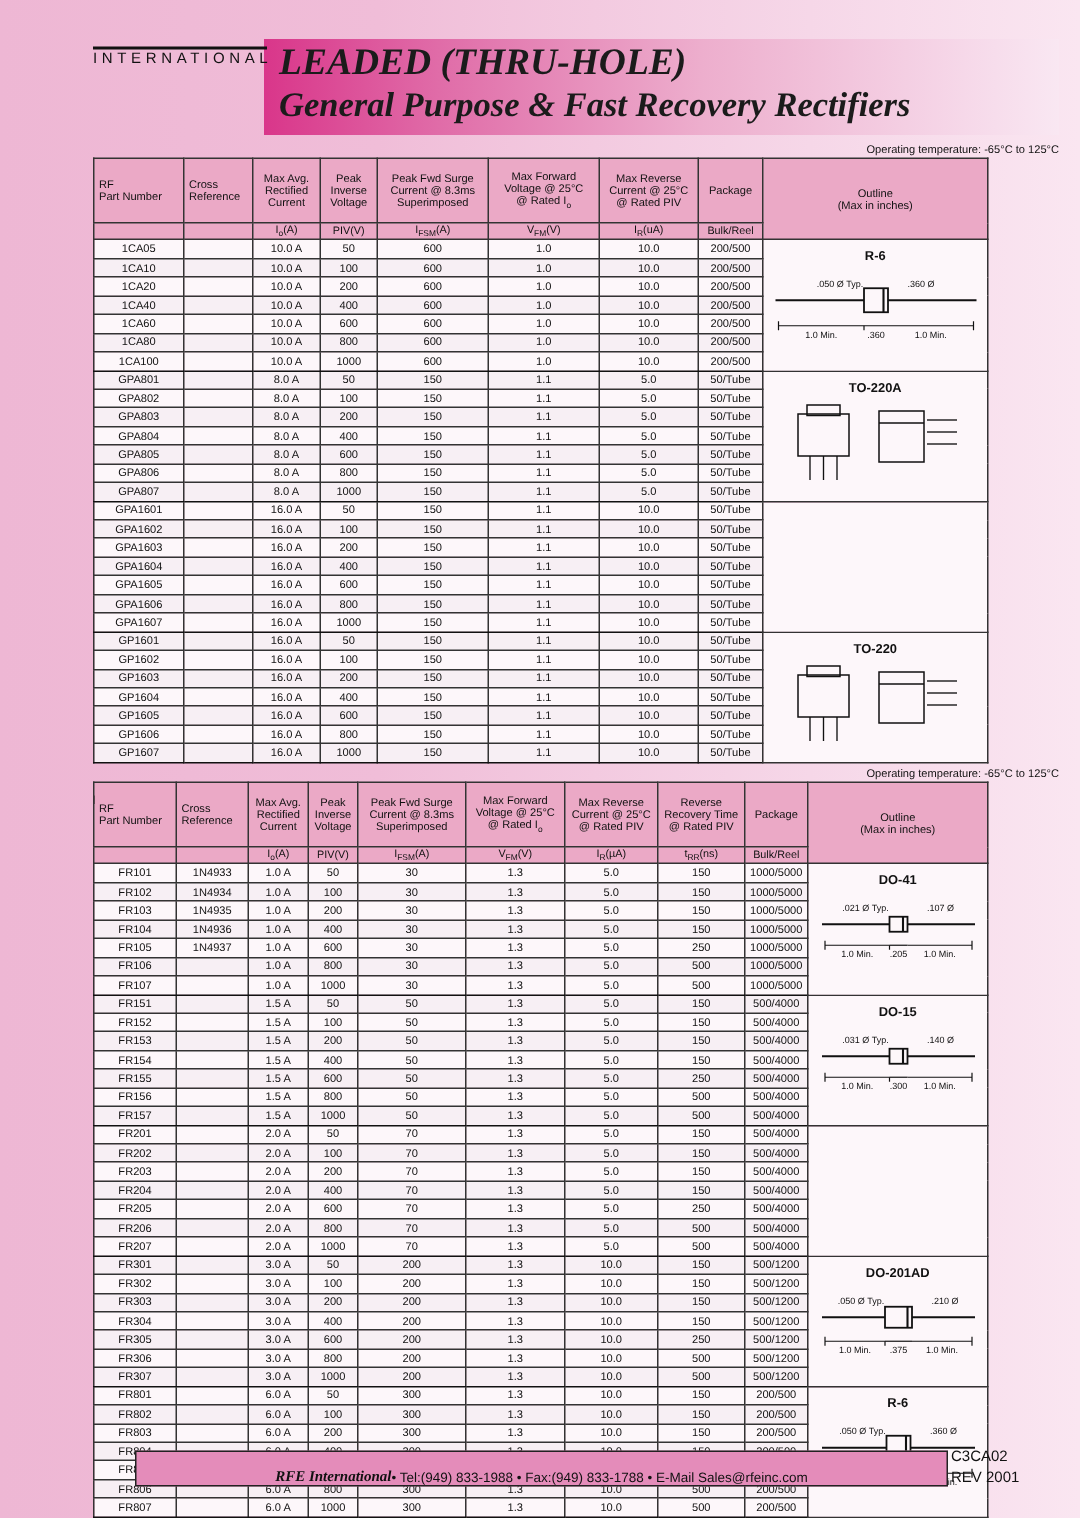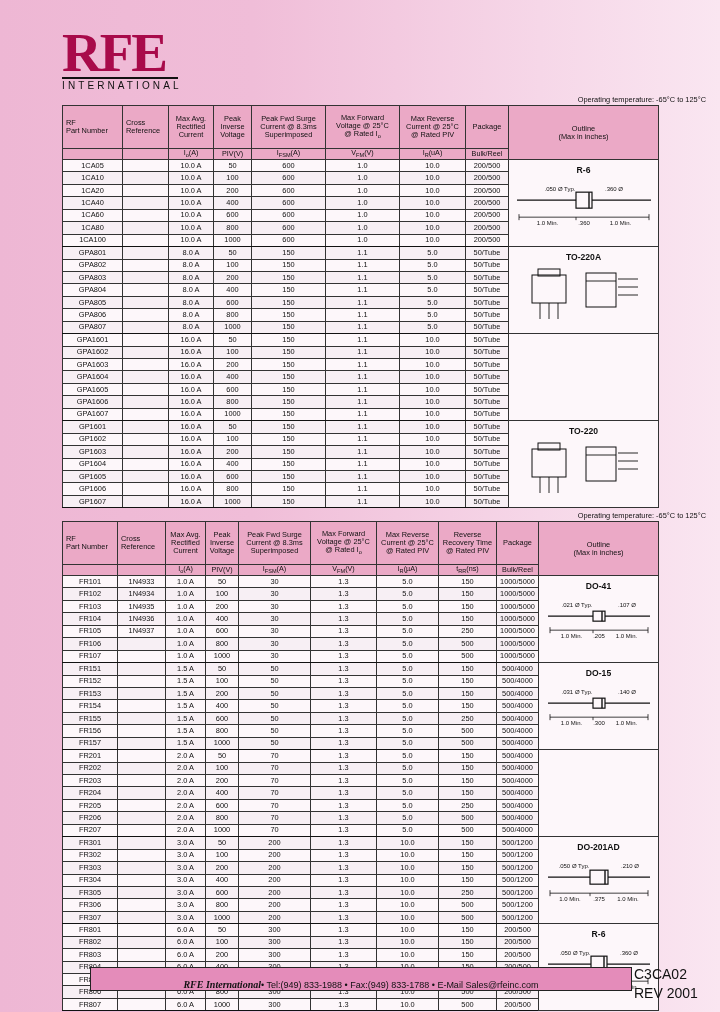--- a/index.html
+++ b/index.html
@@ -78,31 +78,34 @@
   
   .footbar{
     position:absolute;left:90px;top:967px;width:540px;height:22px;
     background:#e48cba;border:1px solid #222;
     display:flex;align-items:flex-end;justify-content:center;
     font-size:9px;color:#111;white-space:nowrap;
   }
   .footbar b{font-family:"Liberation Serif",serif;font-style:italic;font-weight:bold;font-size:10px;}
   .docid{
     position:absolute;right:16px;top:965px;width:70px;text-align:left;
-    font-size:14px;color:#111;line-height:1.35;
+    font-size:10px;color:#111;line-height:1.35;
   }
 </style>
 </head>
 <body>
 
 <div class="page">
 
   <div class="header">
+    <div class="titleband">
+      <div class="t1">LEADED (THRU-HOLE)</div>
+      <div class="t2">General Purpose &amp; Fast Recovery Rectifiers</div>
+    </div>
     <div class="logo">
-      <div class="rfe">RFE</div>
       <div class="intl">INTERNATIONAL</div>
     </div>
   </div>
 
   <div class="optemp" style="top:95px;">Operating temperature: -65°C to 125°C</div>
 
   <table class="spec" id="t1" style="left:62px;top:105px;width:596px;">
     <colgroup>
       <col style="width:60px">
         <col style="width:46px">

